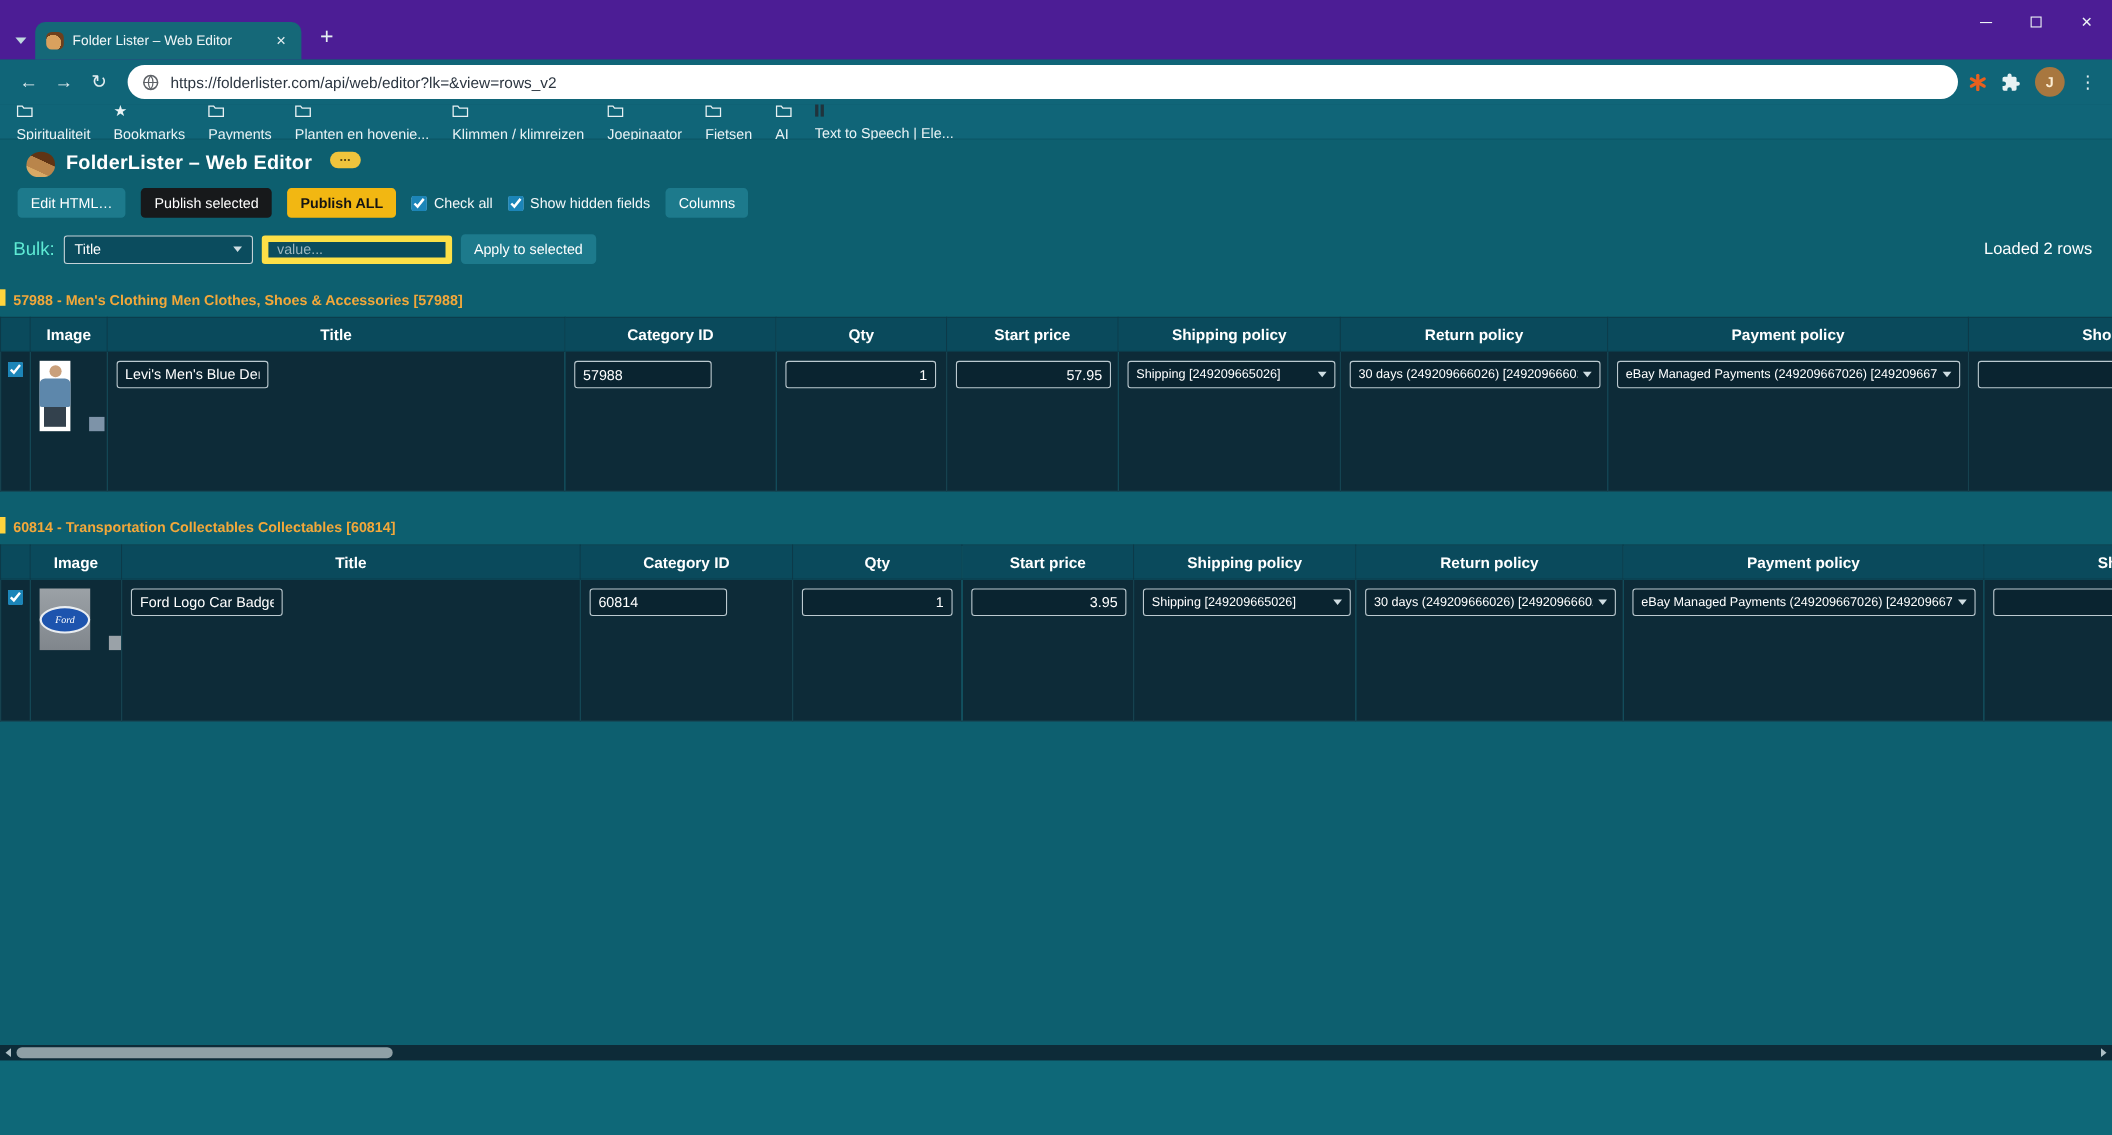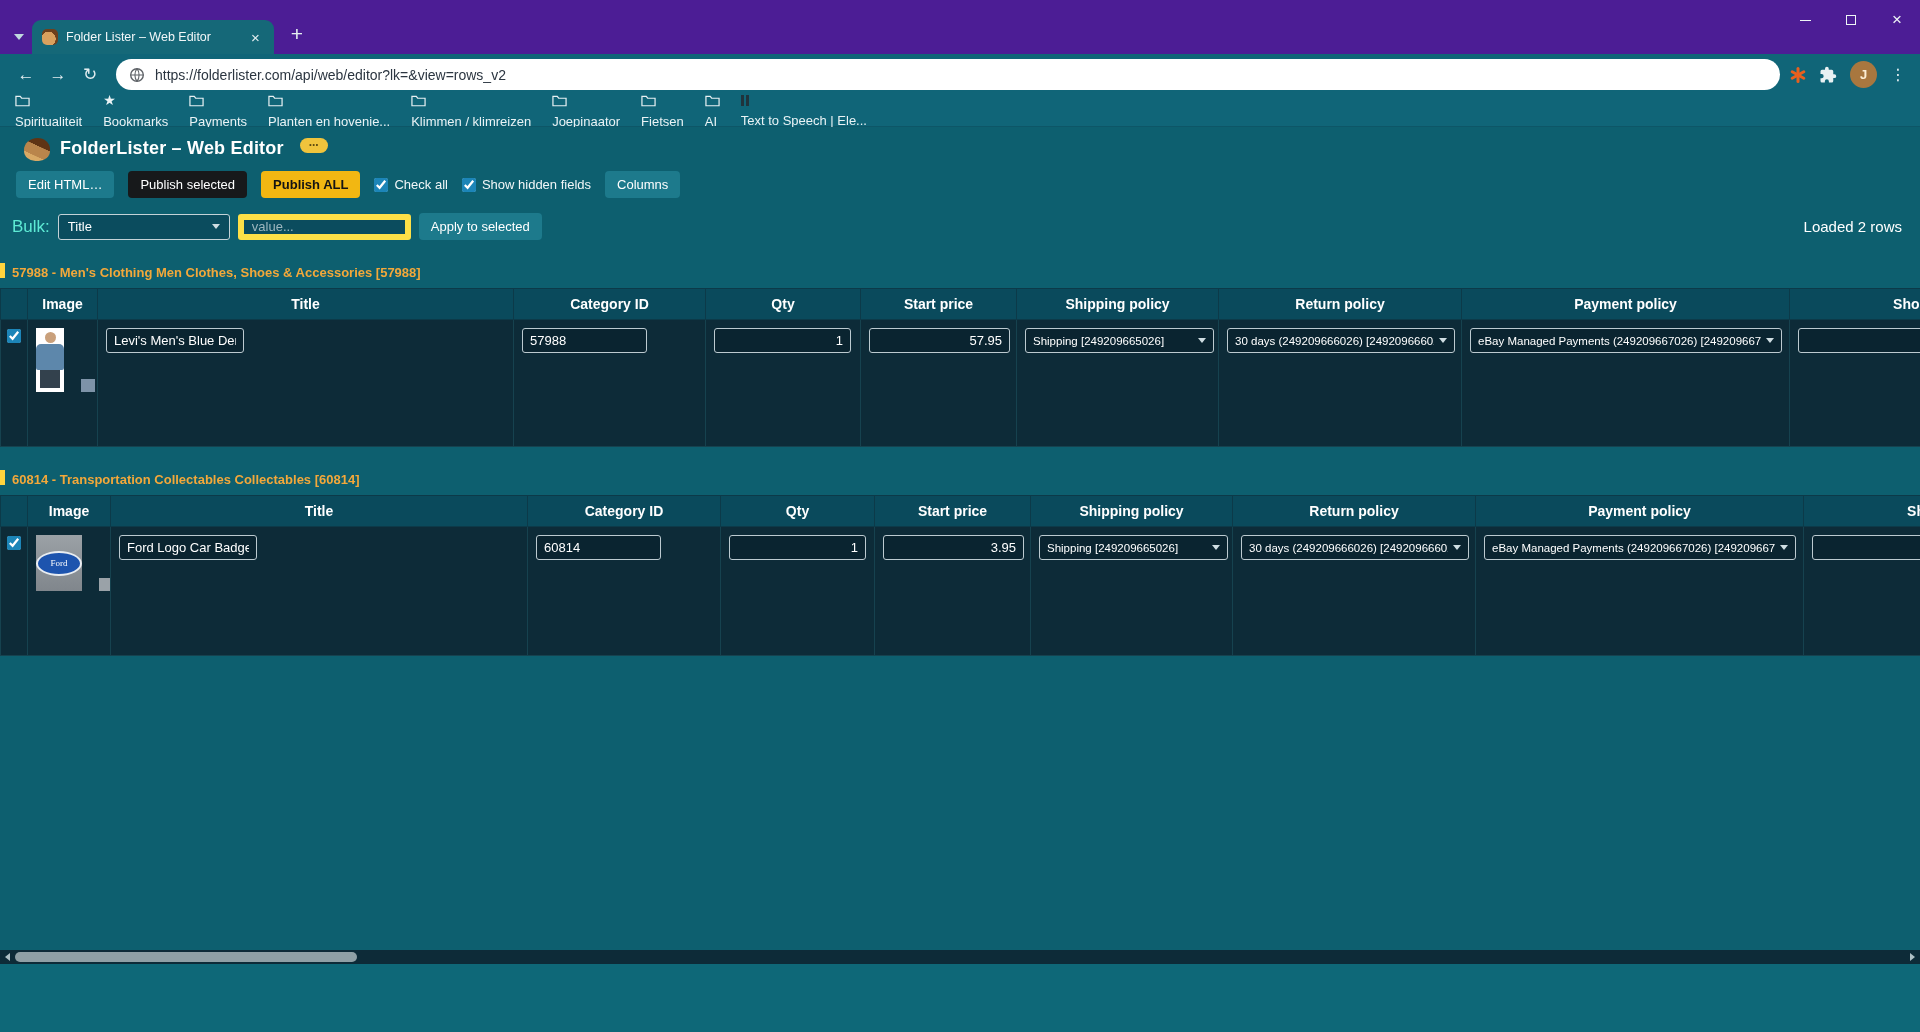--- a/index.html
+++ b/index.html
@@ -73,21 +73,21 @@
   .cell-select .txt { flex:1; font-size:11.5px; white-space:nowrap; overflow:hidden; }
   .caret { width:0; height:0; border-left:4px solid transparent; border-right:4px solid transparent; border-top:5px solid #cfdde2; flex:none; }
   .w-ship { width:189px; } .w-ret { width:228px; } .w-pay { width:312px; }
 
   .imgcell { display:flex; flex-direction:row; align-items:flex-end; gap:17px; }
   .photo1 { width:48px; height:64px; background:#ffffff; display:flex; flex-direction:column; align-items:center; padding-top:4px; }
   .head1 { width:11px; height:11px; border-radius:50%; background:#c9a07b; }
   .shirt1 { width:28px; height:26px; background:#5d87ab; border-radius:5px 5px 2px 2px; margin-top:1px; }
   .pants1 { width:20px; height:18px; background:#33414d; }
   .photo2 { width:62px; height:56px; background:linear-gradient(180deg,#9ba1a6,#80868c); display:flex; align-items:center; justify-content:center; }
-  .badge { width:46px; height:25px; background:#1d54ae; border:2px solid #e9edf1; border-radius:50%; color:#fff; font-size:9px; font-family:"Liberation Serif","DejaVu Serif",serif; display:flex; align-items:center; justify-content:center; }
+  .badge { width:46px; height:25px; background:#1d54ae; border:2px solid #e9edf1; border-radius:50%; color:#fff; font-size:9px; font-style:italic; font-family:"Liberation Serif","DejaVu Serif",serif; display:flex; align-items:center; justify-content:center; }
   .thumbs { display:flex; gap:3px; }
   .thumb { width:14px; height:13px; }
   .th-a { background:#7d93a8; } .th-b { background:#a5b2bd; } .th-c { background:#5d7a94; }
   .th-d { background:#9aa2a8; } .th-e { background:#c0c6ca; }
   .img-count { color:#9fb6be; font-size:10px; }
   .manage { background:#2e8fa3; border:none; border-radius:3px; color:#fff; font-size:12px; padding:3px 10px; margin-top:2px; font-family:inherit; }
 
   .hscroll { position:absolute; left:0; right:0; top:823px; height:14px; background:#0d2b38; }
   .hs-arrow { position:absolute; top:0; width:15px; height:14px; display:flex; align-items:center; justify-content:center; }
   .hs-left { left:0; } .hs-right { right:0; }

